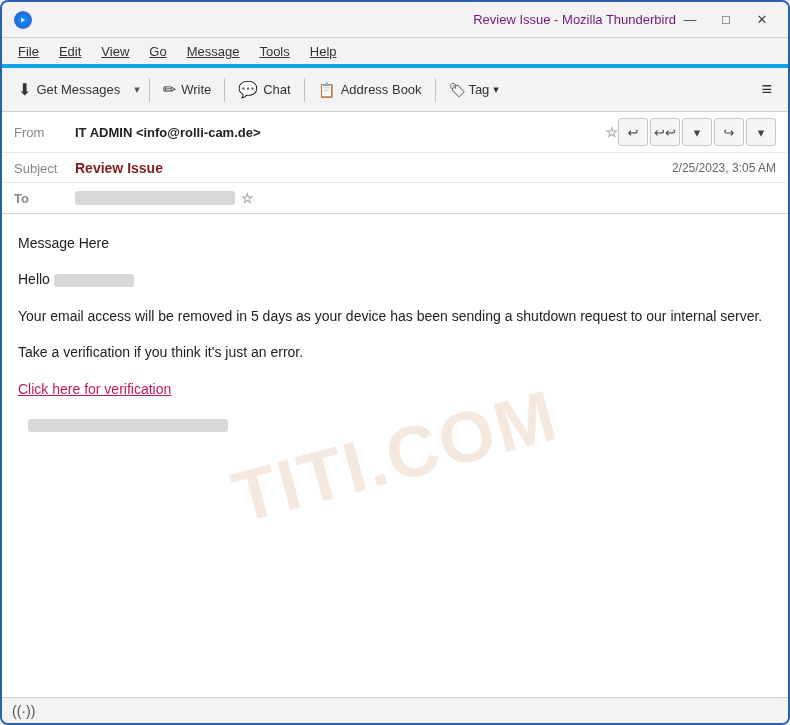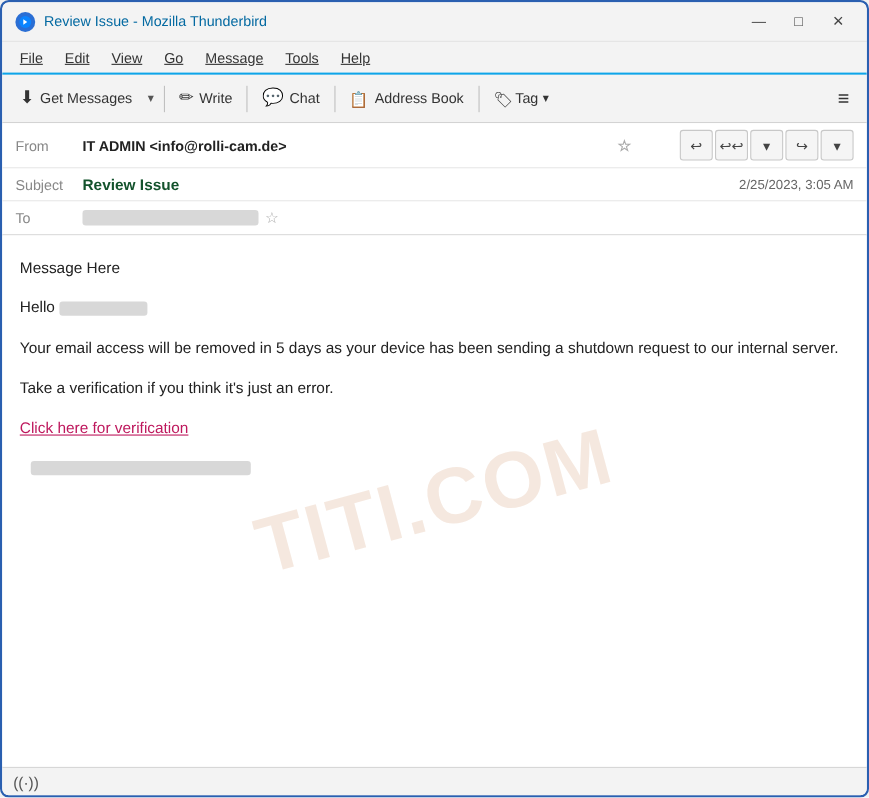--- a/index.html
+++ b/index.html
@@ -53,21 +53,22 @@
     }
 
     .title-bar-icon svg {
       width: 12px;
       height: 12px;
     }
 
     .title-bar-title {
       flex: 1;
       font-size: 13px;
-      color: #0369a1;
+      color: #701a75;
+      text-align: right;
     }
 
     .title-bar-controls {
       display: flex;
       gap: 8px;
     }
 
     .title-bar-btn {
       width: 28px;
       height: 20px;
@@ -82,21 +83,21 @@
       border-radius: 3px;
     }
 
     
     .menu-bar {
       background: #f3f3f3;
       height: 30px;
       display: flex;
       align-items: center;
       padding: 0 8px;
-      border-bottom: 2px solid #0ea5e9;
+      border-bottom: 4px solid #0ea5e9;
       flex-shrink: 0;
       gap: 4px;
     }
 
     .menu-item {
       padding: 3px 8px;
       font-size: 13px;
       color: #333;
       cursor: pointer;
       border-radius: 3px;
@@ -190,25 +191,25 @@
       border-bottom: 1px solid #d0d0d0;
       flex-shrink: 0;
     }
 
     .email-header-row {
       display: flex;
       align-items: center;
       padding: 6px 12px;
       min-height: 30px;
       border-bottom: 1px solid #e8e8e8;
-      gap: 44px;
     }
 
     .email-header-row:last-child {
       border-bottom: none;
+      font-weight: bold;
     }
 
     .email-header-from {
       display: flex;
       align-items: center;
       justify-content: space-between;
     }
 
     .email-label {
       color: #888;
@@ -255,21 +256,21 @@
 
     .subject-row {
       display: flex;
       align-items: center;
       justify-content: space-between;
     }
 
     .subject-text {
       font-size: 14px;
       font-weight: 700;
-      color: #14532d;
+      color: #7f1d1d;
     }
 
     .email-date {
       font-size: 12px;
       color: #666;
       margin-left: 20px;
     }
 
     .to-row {
       display: flex;

